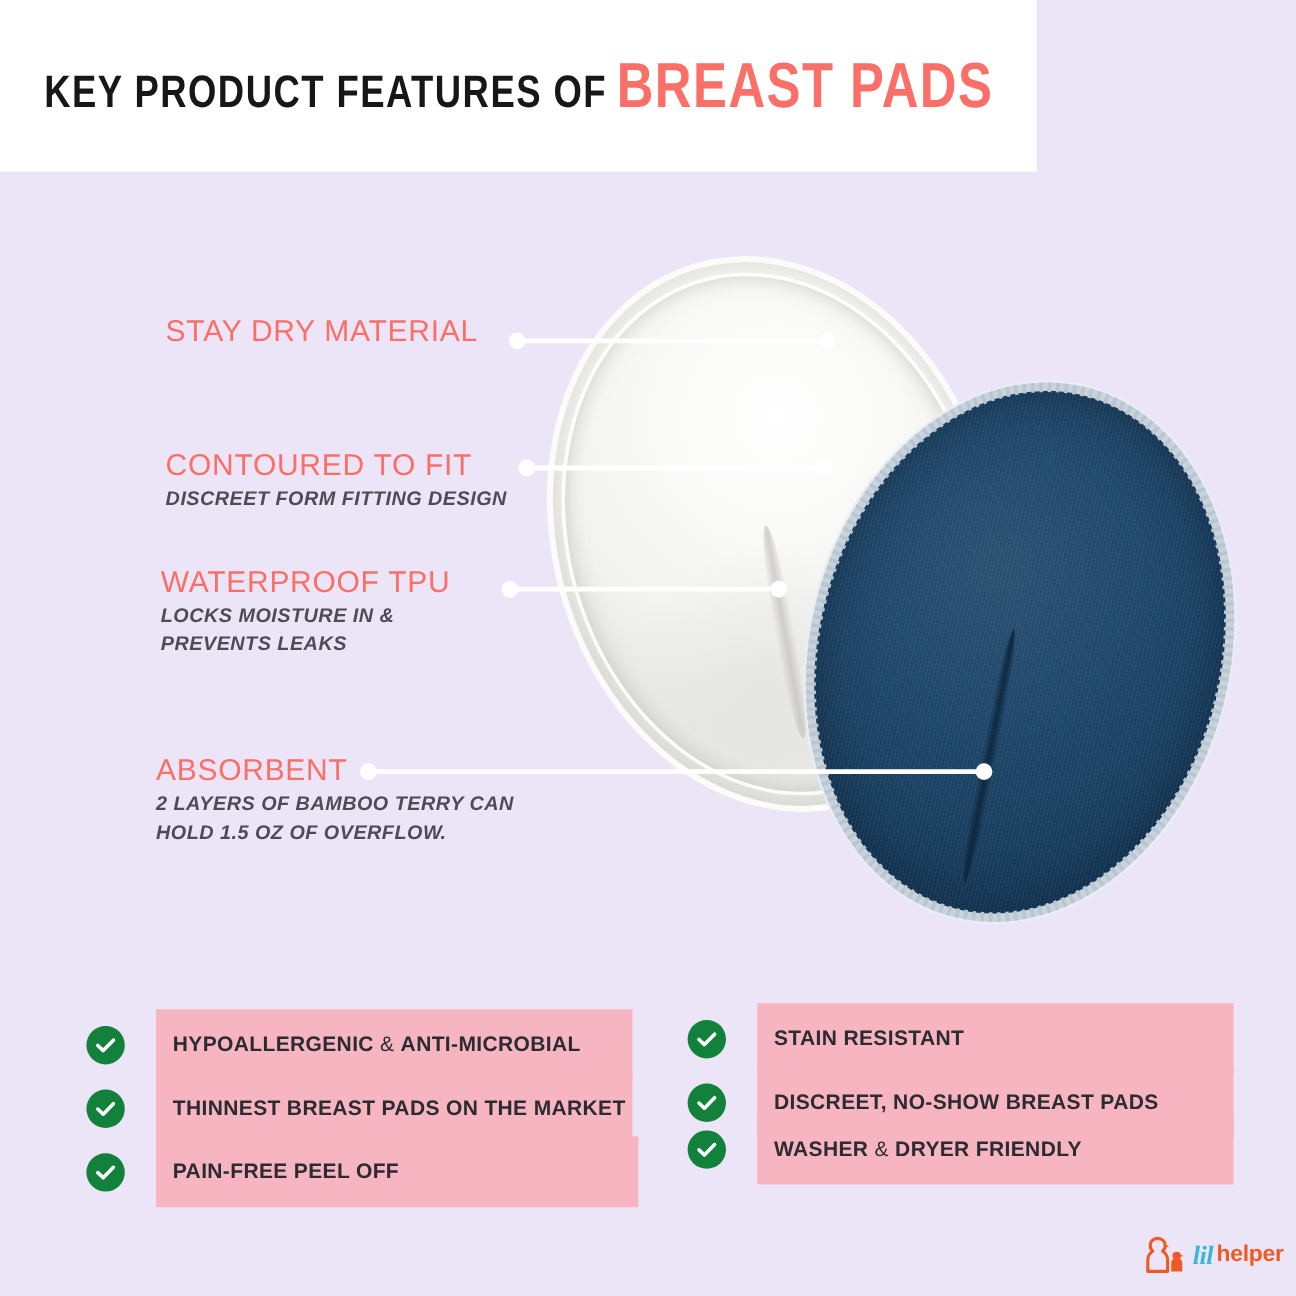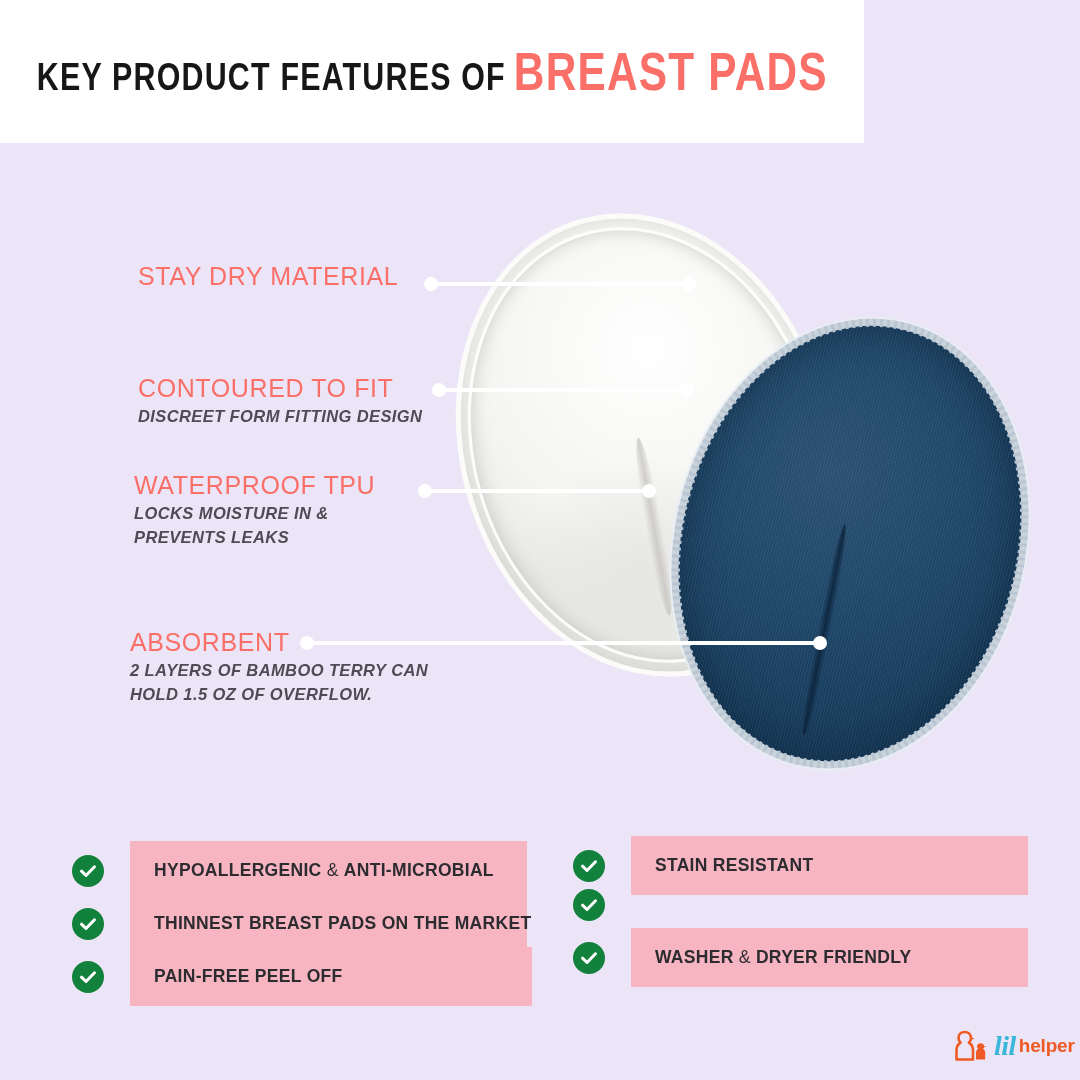--- a/index.html
+++ b/index.html
@@ -172,21 +172,21 @@
     background: #12813c;
     flex: 0 0 auto;
     position: relative;
   }
   .check-icon svg { position: absolute; left: 6px; top: 6px; }
   .check-bar {
     height: 59px;
     background: #f7b5c2;
     display: flex;
     align-items: center;
-    padding-left: 24px;
+    padding-left: 14px;
     margin-left: 26px;
   }
   .check-text {
     color: #2c2c30;
     font-weight: 700;
     font-size: 17.5px;
     letter-spacing: 0.3px;
     white-space: nowrap;
     font-family: "Liberation Sans", sans-serif;
   }
@@ -199,21 +199,21 @@
     width: 118px; height: 40px;
     display: flex;
     align-items: center;
   }
   #logo-mark { width: 40px; height: 34px; flex: 0 0 auto; }
   #logo-lil {
     color: #39b6d8;
     font-family: "Liberation Serif", serif;
     font-style: italic;
     font-weight: 700;
-    font-size: 28px;
+    font-size: 22px;
     margin-left: 2px;
     letter-spacing: -0.5px;
   }
   #logo-helper {
     color: #ef5a24;
     font-weight: 700;
     font-size: 19px;
     margin-left: 3px;
     letter-spacing: -0.2px;
     text-align: right;
@@ -323,20 +323,23 @@
     <span class="check-text"><span>STAIN RESISTANT</span><span class="amp"></span><span></span></span>
   </div>
 </div>
 
 <div class="check-row" style="left:573px; top:889px;">
   <div class="check-icon">
     <svg width="20" height="20" viewBox="0 0 20 20">
         <path d="M3.5 10.2 L8 14.5 L16.5 5.8" fill="none" stroke="#ffffff" stroke-width="3" stroke-linecap="round" stroke-linejoin="round"></path>
       </svg>
   </div>
+  <div class="check-bar" style="width:397px;">
+    <span class="check-text"><span>DISCREET, NO-SHOW BREAST PADS</span><span class="amp"></span><span></span></span>
+  </div>
 </div>
 
 <div class="check-row" style="left:573px; top:928px;">
   <div class="check-icon">
     <svg width="20" height="20" viewBox="0 0 20 20">
         <path d="M3.5 10.2 L8 14.5 L16.5 5.8" fill="none" stroke="#ffffff" stroke-width="3" stroke-linecap="round" stroke-linejoin="round"></path>
       </svg>
   </div>
   <div class="check-bar" style="width:397px;">
     <span class="check-text"><span>WASHER</span><span class="amp"> &amp; </span><span>DRYER FRIENDLY</span></span>

